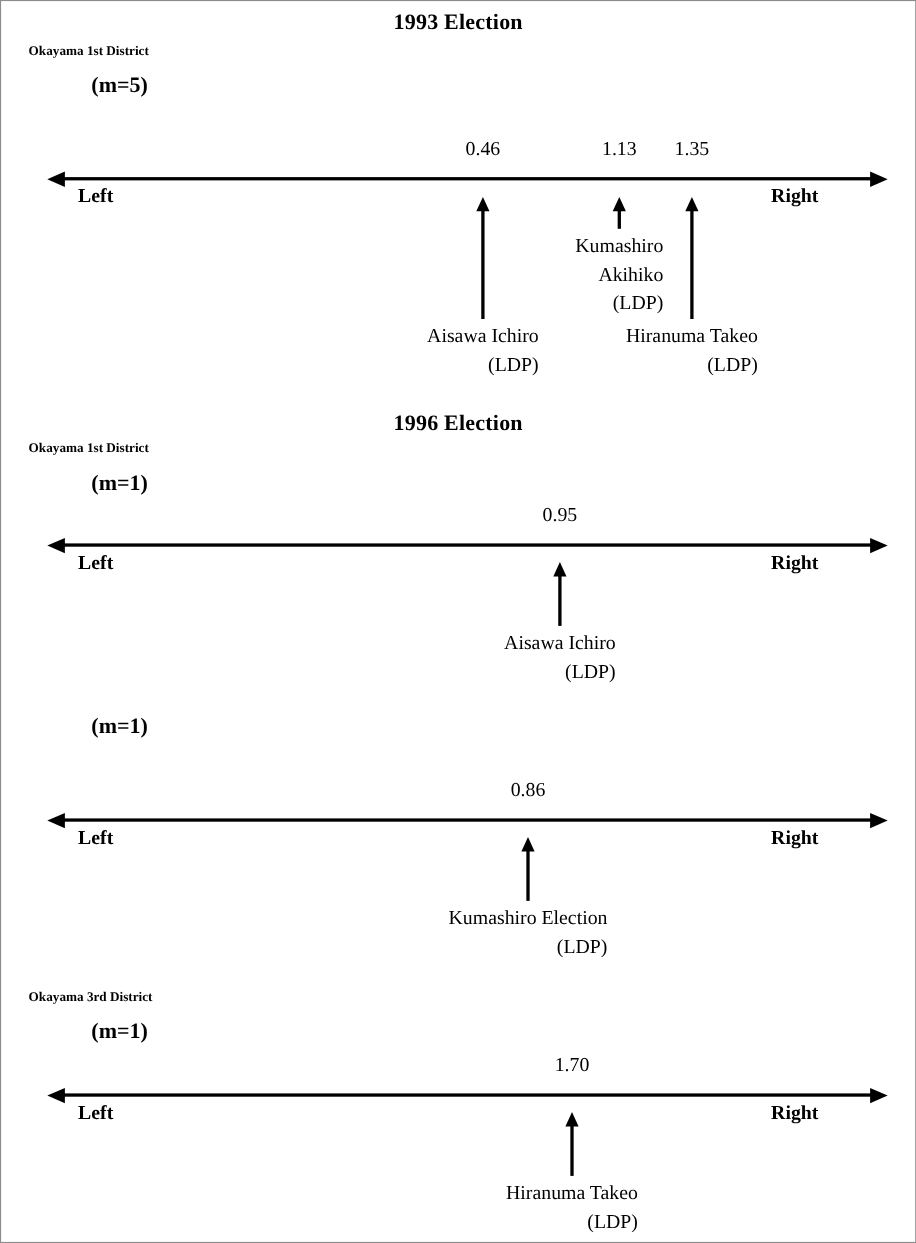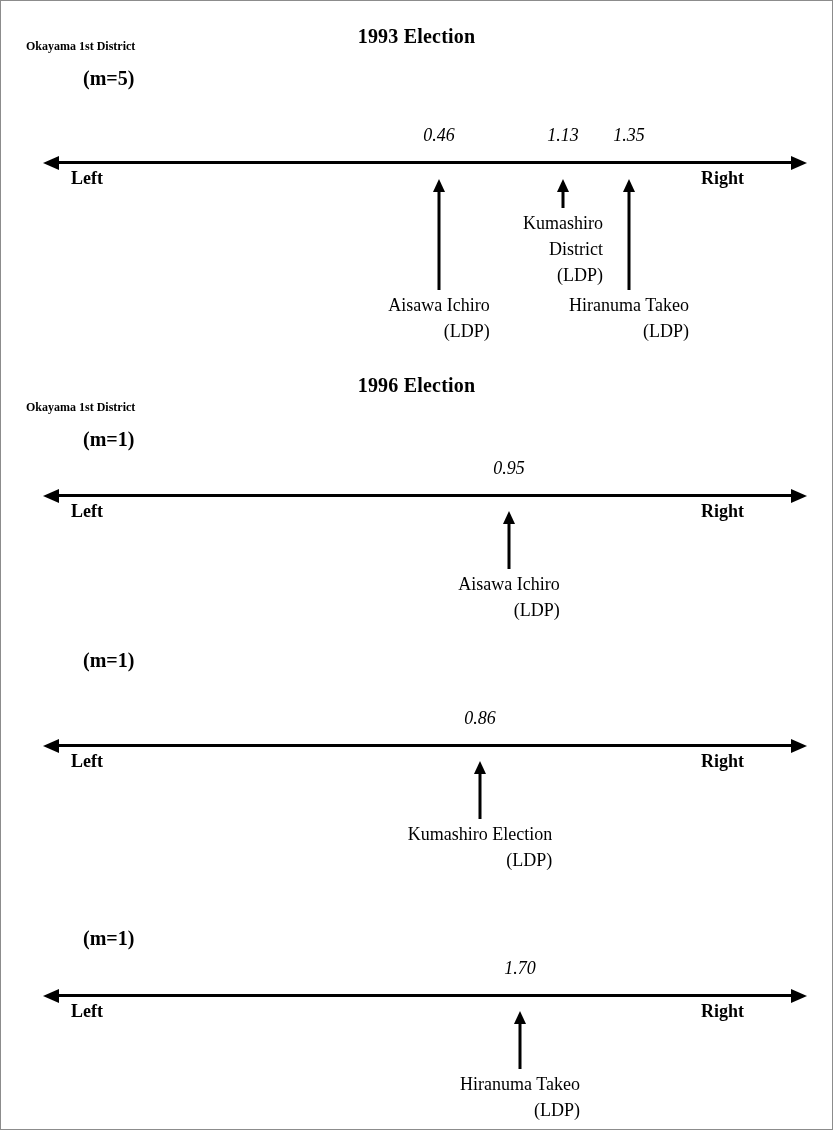--- a/index.html
+++ b/index.html
@@ -65,21 +65,20 @@
     font-weight: bold;
     font-size: 18px;
     white-space: nowrap;
   }
   .value-label {
     position: absolute;
     font-size: 18px;
     text-align: right;
     white-space: nowrap;
     transform: translateX(-50%);
-    font-style: italic;
   }
   .marker-stem {
     position: absolute;
     width: 0;
     border-left: 3px solid #000000;
     transform: translateX(-1.5px);
   }
   .marker-head {
     position: absolute;
     width: 0;
@@ -95,41 +94,41 @@
     text-align: right;
     white-space: nowrap;
     transform: translateX(-50%);
     line-height: 1.45;
   }
 </style>
 </head>
 <body>
 
 <div id="figure" style="width: 833px; height: 1130px; background: rgb(255, 255, 255); border-color: rgb(140, 140, 140);">
-    <div class="election-title" style="top: 8px; margin-top: 16px;">1993 Election</div>
+    <div class="election-title" style="top: 8px;">1993 Election</div>
     <div class="district-name" style="left: 25px; top: 38px;">Okayama 1st District</div>
     <div class="district-mag" style="left: 82px; top: 66px;">(m=5)</div>
     <div class="axis" style="left: 55px; width: 738px; top: 160px;"></div>
     <div class="axis-head left" style="left: 42px; top: 154.5px;"></div>
     <div class="axis-head right" style="left: 790px; top: 154.5px;"></div>
     <div class="pole-label" style="left: 70px; top: 167px;">Left</div>
     <div class="pole-label" style="left: 700px; top: 167px;">Right</div>
     <div class="value-label" style="left: 438px; top: 124px;">0.46</div>
     <div class="marker-head" style="left: 438px; top: 178px;"></div>
     <div class="marker-stem" style="left: 438px; top: 190px; height: 99px;"></div>
     <div class="cand-label" style="left: 438px; top: 291px;">
       <div>Aisawa Ichiro</div>
       <div>(LDP)</div>
     </div>
     <div class="value-label" style="left: 562px; top: 124px;">1.13</div>
     <div class="marker-head" style="left: 562px; top: 178px;"></div>
     <div class="marker-stem" style="left: 562px; top: 190px; height: 17px;"></div>
     <div class="cand-label" style="left: 562px; top: 209px;">
       <div>Kumashiro</div>
-      <div>District</div>
+      <div>Akihiko</div>
       <div>(LDP)</div>
     </div>
     <div class="value-label" style="left: 628px; top: 124px;">1.35</div>
     <div class="marker-head" style="left: 628px; top: 178px;"></div>
     <div class="marker-stem" style="left: 628px; top: 190px; height: 99px;"></div>
     <div class="cand-label" style="left: 628px; top: 291px;">
       <div>Hiranuma Takeo</div>
       <div>(LDP)</div>
     </div>
     <div class="election-title" style="top: 373px;">1996 Election</div>
@@ -153,20 +152,21 @@
     <div class="axis-head right" style="left: 790px; top: 737.5px;"></div>
     <div class="pole-label" style="left: 70px; top: 750px;">Left</div>
     <div class="pole-label" style="left: 700px; top: 750px;">Right</div>
     <div class="value-label" style="left: 479px; top: 707px;">0.86</div>
     <div class="marker-head" style="left: 479px; top: 760px;"></div>
     <div class="marker-stem" style="left: 479px; top: 772px; height: 46px;"></div>
     <div class="cand-label" style="left: 479px; top: 820px;">
       <div>Kumashiro Election</div>
       <div>(LDP)</div>
     </div>
+    <div class="district-name" style="left: 25px; top: 898px;">Okayama 3rd District</div>
     <div class="district-mag" style="left: 82px; top: 926px;">(m=1)</div>
     <div class="axis" style="left: 55px; width: 738px; top: 993px;"></div>
     <div class="axis-head left" style="left: 42px; top: 987.5px;"></div>
     <div class="axis-head right" style="left: 790px; top: 987.5px;"></div>
     <div class="pole-label" style="left: 70px; top: 1000px;">Left</div>
     <div class="pole-label" style="left: 700px; top: 1000px;">Right</div>
     <div class="value-label" style="left: 519px; top: 957px;">1.70</div>
     <div class="marker-head" style="left: 519px; top: 1010px;"></div>
     <div class="marker-stem" style="left: 519px; top: 1022px; height: 46px;"></div>
     <div class="cand-label" style="left: 519px; top: 1070px;">

